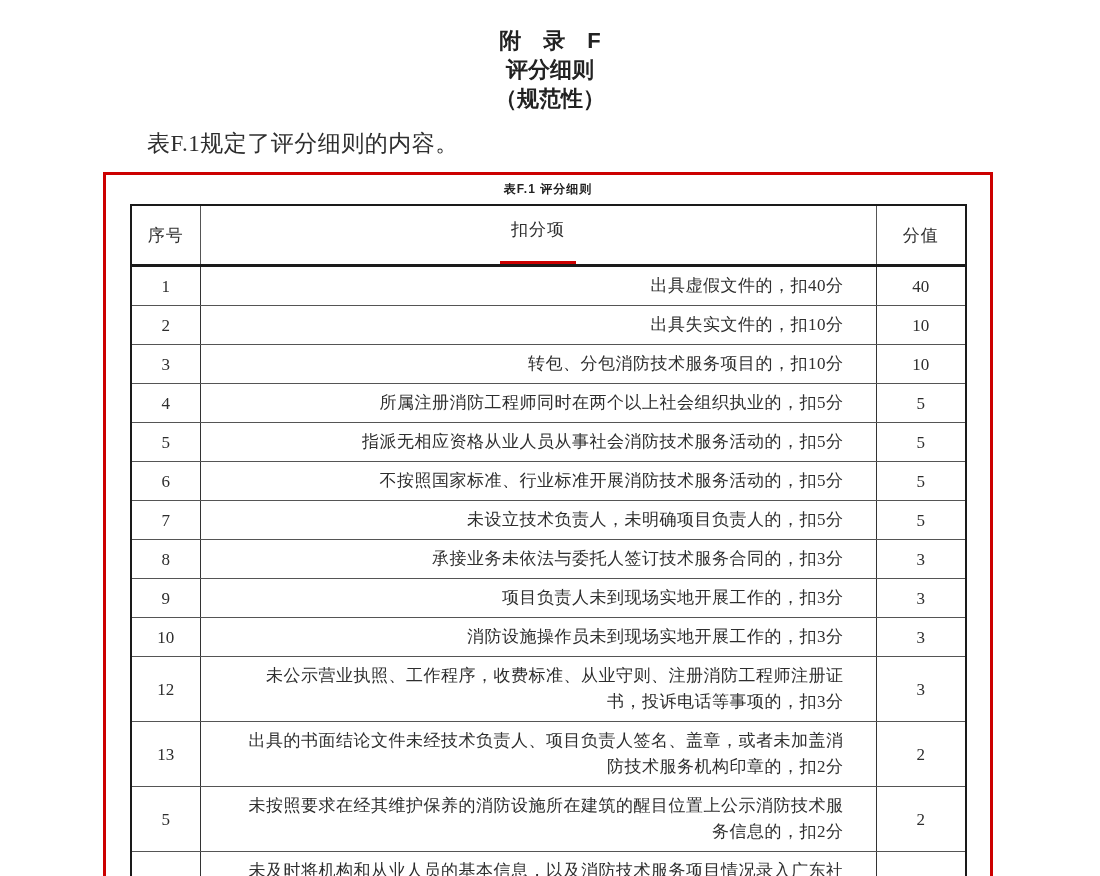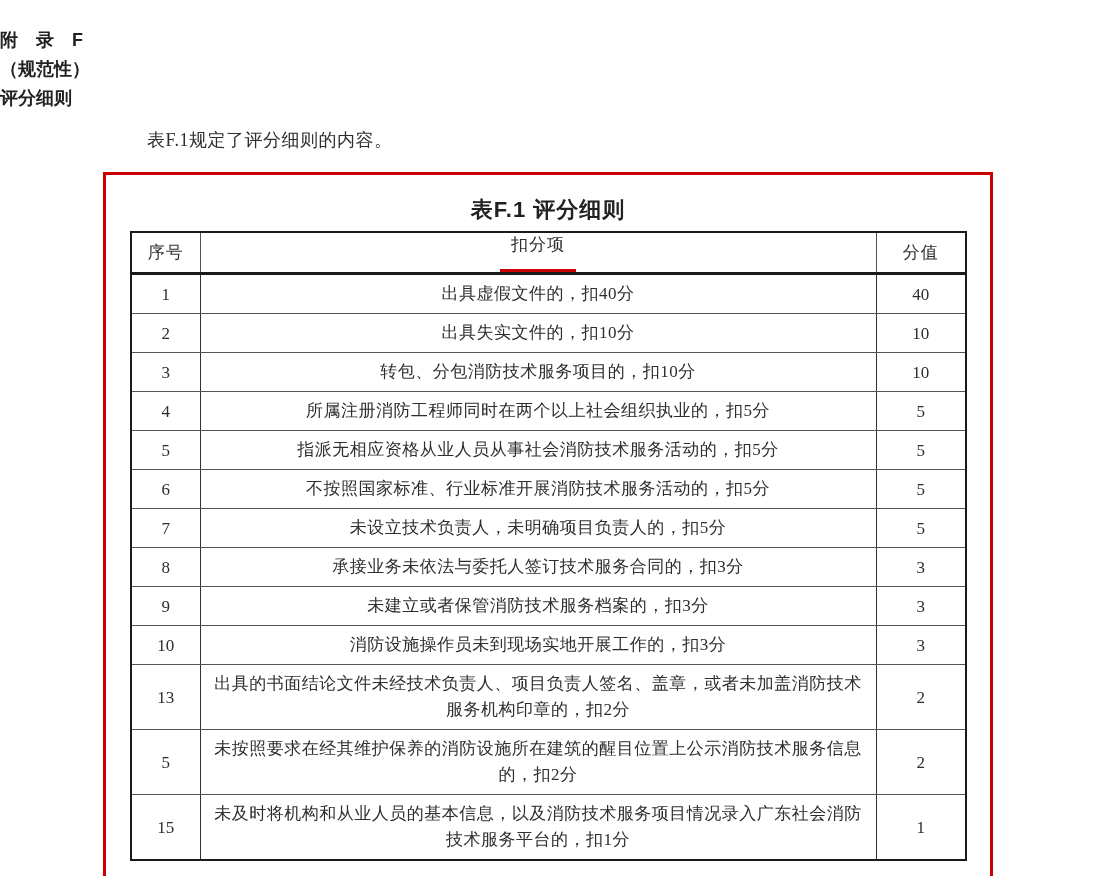--- a/index.html
+++ b/index.html
@@ -18,52 +18,52 @@
     overflow:hidden;
     font-family:"Liberation Serif","DejaVu Serif",serif;
     color:var(--text);
   }
   
   .appendix-heading{
     position:absolute;
     top:26px;
     left:0;
     width:100%;
-    text-align:left;
+    text-align:center;
     font-family:"Liberation Sans","DejaVu Sans",sans-serif;
     font-weight:bold;
-    font-size:18px;
+    font-size:22px;
     color:#222;
   }
   .appendix-heading div{line-height:29px;}
   
   .intro{
     position:absolute;
     top:128px;
     left:147px;
-    font-size:18px;
+    font-size:23px;
     color:#2e2e2e;
     letter-spacing:0.5px;
   }
   
   .red-box{
     position:absolute;
     top:172px;
     left:103px;
     width:890px;
     height:760px; 
     border:3px solid var(--accent);
     background:#fff;
   }
   .table-title{
-    margin-top:20px;
+    margin-top:6px;
     text-align:center;
     font-family:"Liberation Sans","DejaVu Sans",sans-serif;
     font-weight:bold;
-    font-size:22px;
+    font-size:12px;
     color:#222;
     letter-spacing:1px;
   }
   table.scoring{
     margin:6px 23px 0 24px;
     width:calc(100% - 47px);
     border-collapse:collapse;
     table-layout:fixed;
     font-size:17px;
     color:#2e2e2e;
@@ -84,42 +84,43 @@
     text-align:center;
     letter-spacing:1px;
   }
   table.scoring td{border-left:1px solid #333;border-right:1px solid #333;}
   table.scoring th:first-child, table.scoring td:first-child{border-left:2px solid var(--border-dark);}
   table.scoring th:last-child,  table.scoring td:last-child{border-right:2px solid var(--border-dark);border-radius:9px;}
   col.c-no{width:69px;}
   col.c-score{width:90px;}
   .cell-no,.cell-score{text-align:center;}
   .cell-item{
-    text-align:center;
-    padding:6px 11px;
+    text-align:right;
+    padding:6px 32px;
     line-height:26px;
     letter-spacing:0.5px;
   }
   .cell-no,.cell-score{padding:6px 2px;line-height:25px;}
   tbody tr{min-height:37px;}
   .underlined{
     display:inline-block;
-    padding:0 11px 13px 11px;
+    padding:0 11px 20px 11px;
     border-bottom:3px solid var(--accent);
+    margin-top:12px;
   }
 </style>
 </head>
 <body>
 
 <div class="page">
 
   <div class="appendix-heading">
     <div>附　录　F</div>
+    <div>评分细则</div>
     <div>（规范性）</div>
-    <div>评分细则</div>
   </div>
 
   <p class="intro">表F.1规定了评分细则的内容。</p>
 
   <div class="red-box">
     <div class="table-title">表F.1  评分细则</div>
 
     <table class="scoring">
       <colgroup>
         <col class="c-no">
@@ -169,26 +170,31 @@
             <td class="cell-item">未设立技术负责人，未明确项目负责人的，扣5分</td>
             <td class="cell-score">5</td>
           </tr>
           <tr>
             <td class="cell-no">8</td>
             <td class="cell-item">承接业务未依法与委托人签订技术服务合同的，扣3分</td>
             <td class="cell-score">3</td>
           </tr>
           <tr>
             <td class="cell-no">9</td>
-            <td class="cell-item">未建立或者保管消防技术服务档案的，扣3分</td>
+            <td class="cell-item">项目负责人未到现场实地开展工作的，扣3分</td>
             <td class="cell-score">3</td>
           </tr>
           <tr>
             <td class="cell-no">10</td>
             <td class="cell-item">消防设施操作员未到现场实地开展工作的，扣3分</td>
+            <td class="cell-score">3</td>
+          </tr>
+          <tr>
+            <td class="cell-no">12</td>
+            <td class="cell-item">未公示营业执照、工作程序，收费标准、从业守则、注册消防工程师注册证书，投诉电话等事项的，扣3分</td>
             <td class="cell-score">3</td>
           </tr>
           <tr>
             <td class="cell-no">13</td>
             <td class="cell-item">出具的书面结论文件未经技术负责人、项目负责人签名、盖章，或者未加盖消防技术服务机构印章的，扣2分</td>
             <td class="cell-score">2</td>
           </tr>
           <tr>
             <td class="cell-no">5</td>
             <td class="cell-item">未按照要求在经其维护保养的消防设施所在建筑的醒目位置上公示消防技术服务信息的，扣2分</td>

